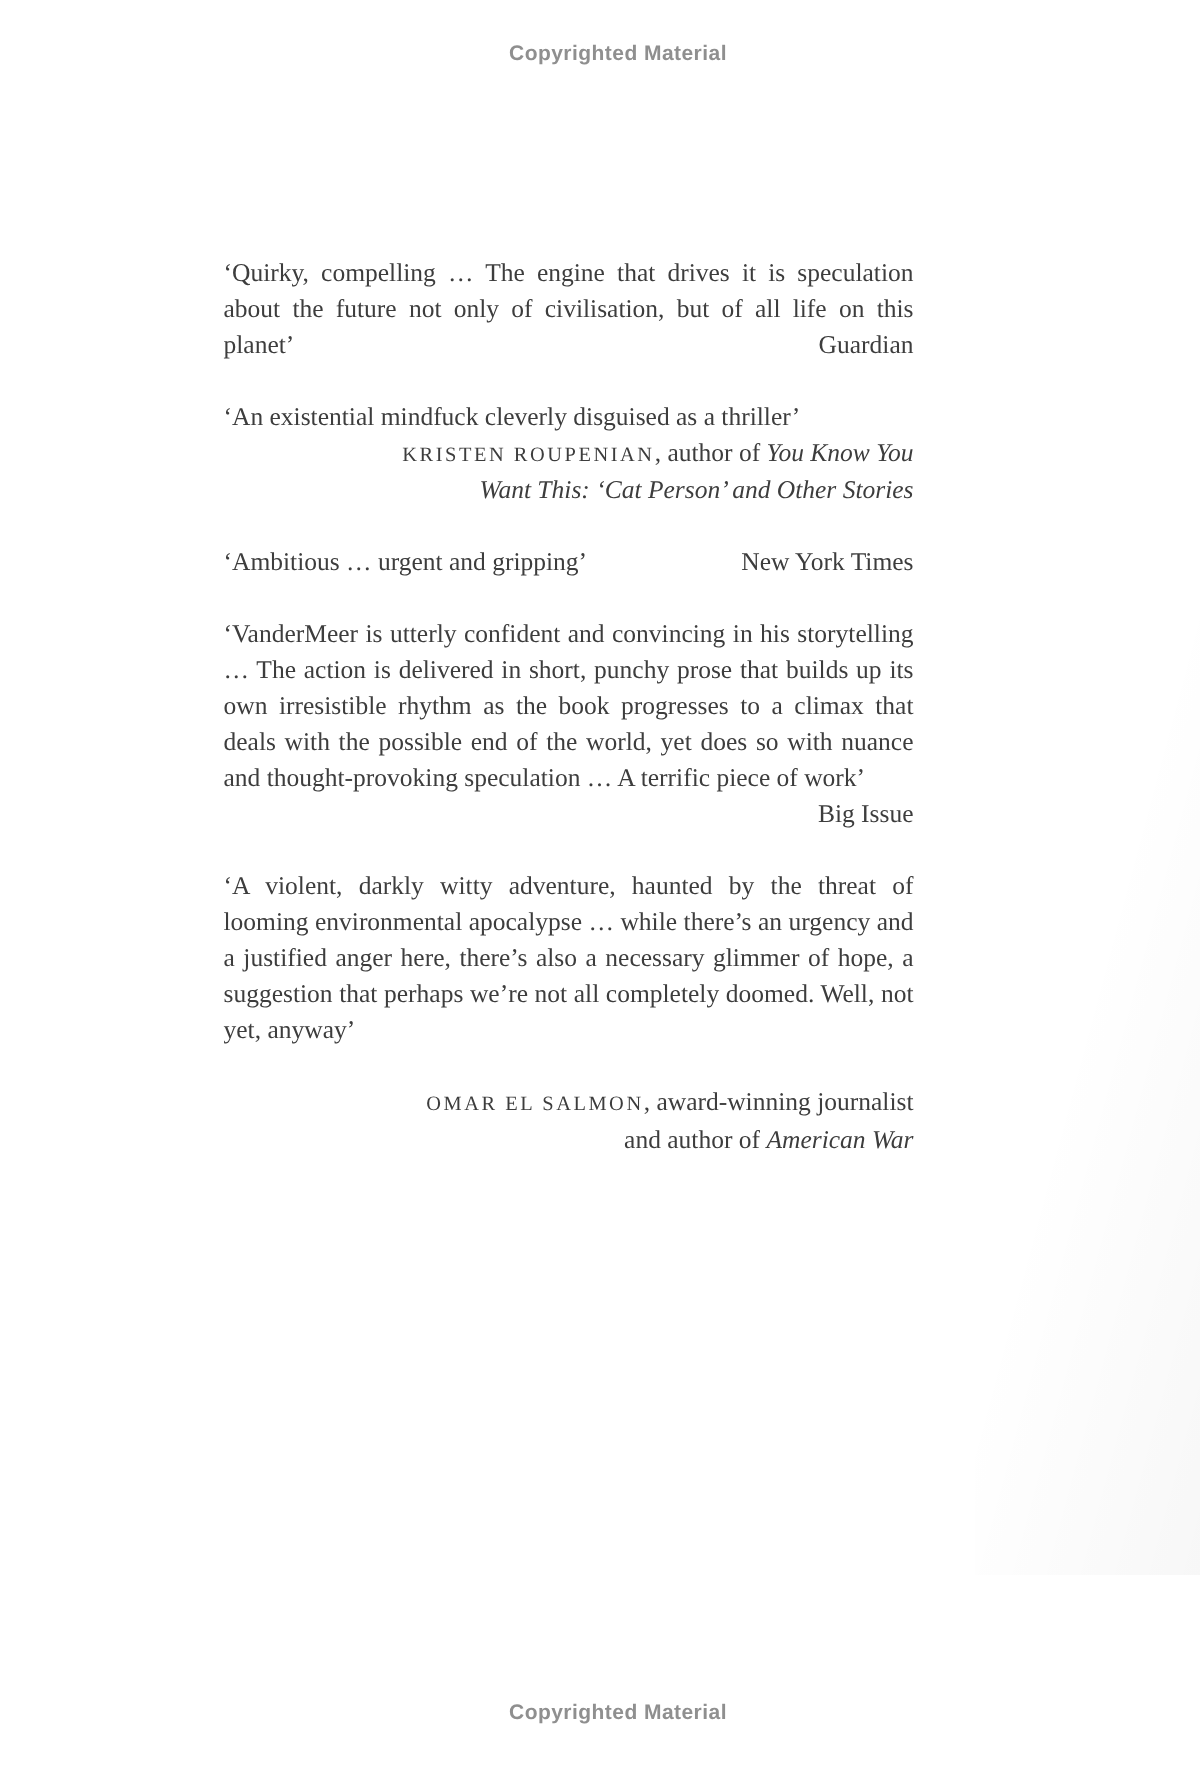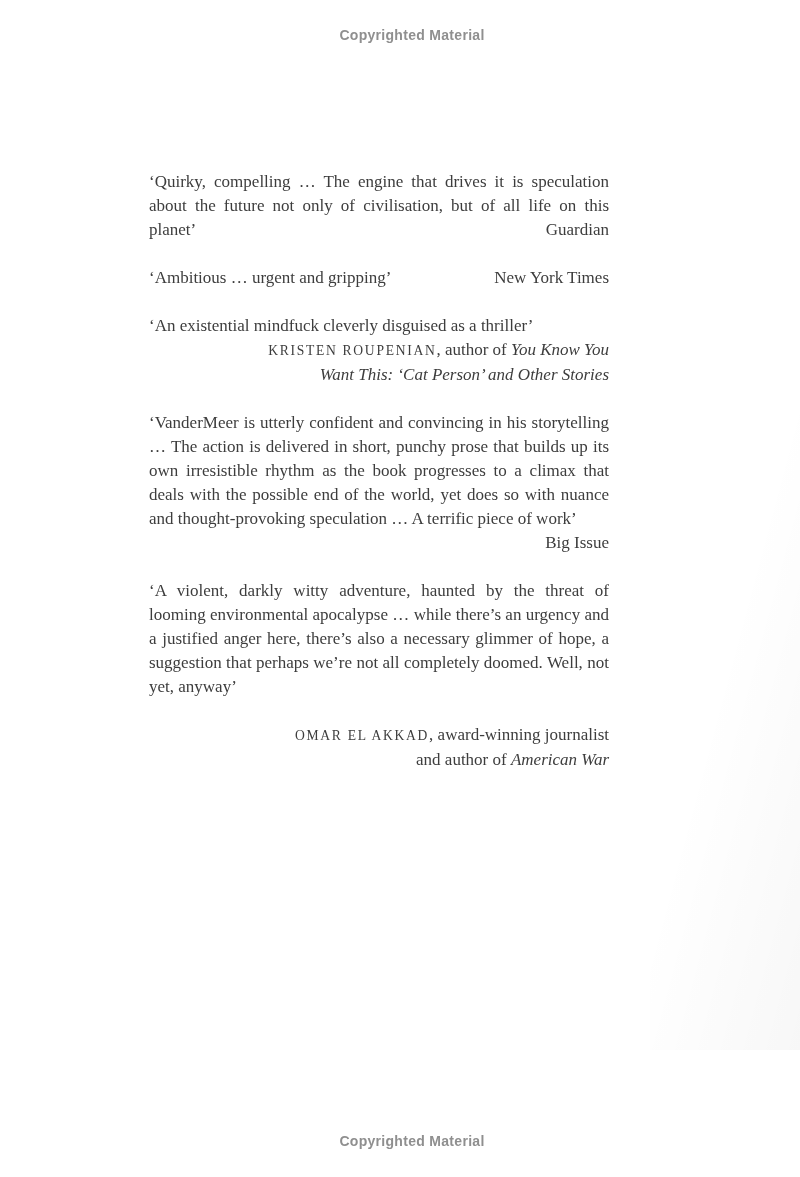--- a/index.html
+++ b/index.html
@@ -79,44 +79,44 @@
 <div class="page">
   <header class="notice notice-top">Copyrighted Material</header>
 
   <main class="quotes">
   <figure class="quote-block">
     <p class="quote-text"><span class="quote-body">‘Quirky, compelling … The engine that drives it is speculation about the future not only of civilisation, but of all life on this planet’</span><span class="inline-source">Guardian</span></p>
 
   </figure>
 
   <figure class="quote-block">
-    <p class="quote-text"><span class="quote-body">‘Ambitious … urgent and gripping’</span><span class="inline-source">New York Times</span></p>
-
-  </figure>
-
-  <figure class="quote-block">
     <p class="quote-text"><span class="quote-body">‘An existential mindfuck cleverly disguised as a thriller’</span></p>
     <div class="attribution">
           <div class="attribution-line"><span class="seg-caps">KRISTEN ROUPENIAN</span><span class="seg-plain">, author of </span><span class="seg-italic">You Know You</span></div>
           <div class="attribution-line"><span class="seg-italic">Want This: ‘Cat Person’ and Other Stories</span></div>
         </div>
+  </figure>
+
+  <figure class="quote-block">
+    <p class="quote-text"><span class="quote-body">‘Ambitious … urgent and gripping’</span><span class="inline-source">New York Times</span></p>
+
   </figure>
 
   <figure class="quote-block">
     <p class="quote-text"><span class="quote-body">‘VanderMeer is utterly confident and convincing in his storytelling … The action is delivered in short, punchy prose that builds up its own irresistible rhythm as the book progresses to a climax that deals with the possible end of the world, yet does so with nuance and thought-provoking speculation … A terrific piece of work’</span><span class="inline-source">Big Issue</span></p>
 
   </figure>
 
   <figure class="quote-block">
     <p class="quote-text"><span class="quote-body">‘A violent, darkly witty adventure, haunted by the threat of looming environmental apocalypse … while there’s an urgency and a justified anger here, there’s also a necessary glimmer of hope, a suggestion that perhaps we’re not all completely doomed. Well, not yet, anyway’</span></p>
   </figure>
 
   <figure class="quote-block">
     <div class="attribution">
-          <div class="attribution-line"><span class="seg-caps">OMAR EL AKKAD</span><span class="seg-plain">, award-winning journalist</span></div>
+          <div class="attribution-line"><span class="seg-caps">OMAR EL SALMON</span><span class="seg-plain">, award-winning journalist</span></div>
           <div class="attribution-line"><span class="seg-plain">and author of </span><span class="seg-italic">American War</span></div>
         </div>
   </figure>
 
 </main>
 
   <footer class="notice notice-bottom">Copyrighted Material</footer>
 </div>
 
 </body></html>

